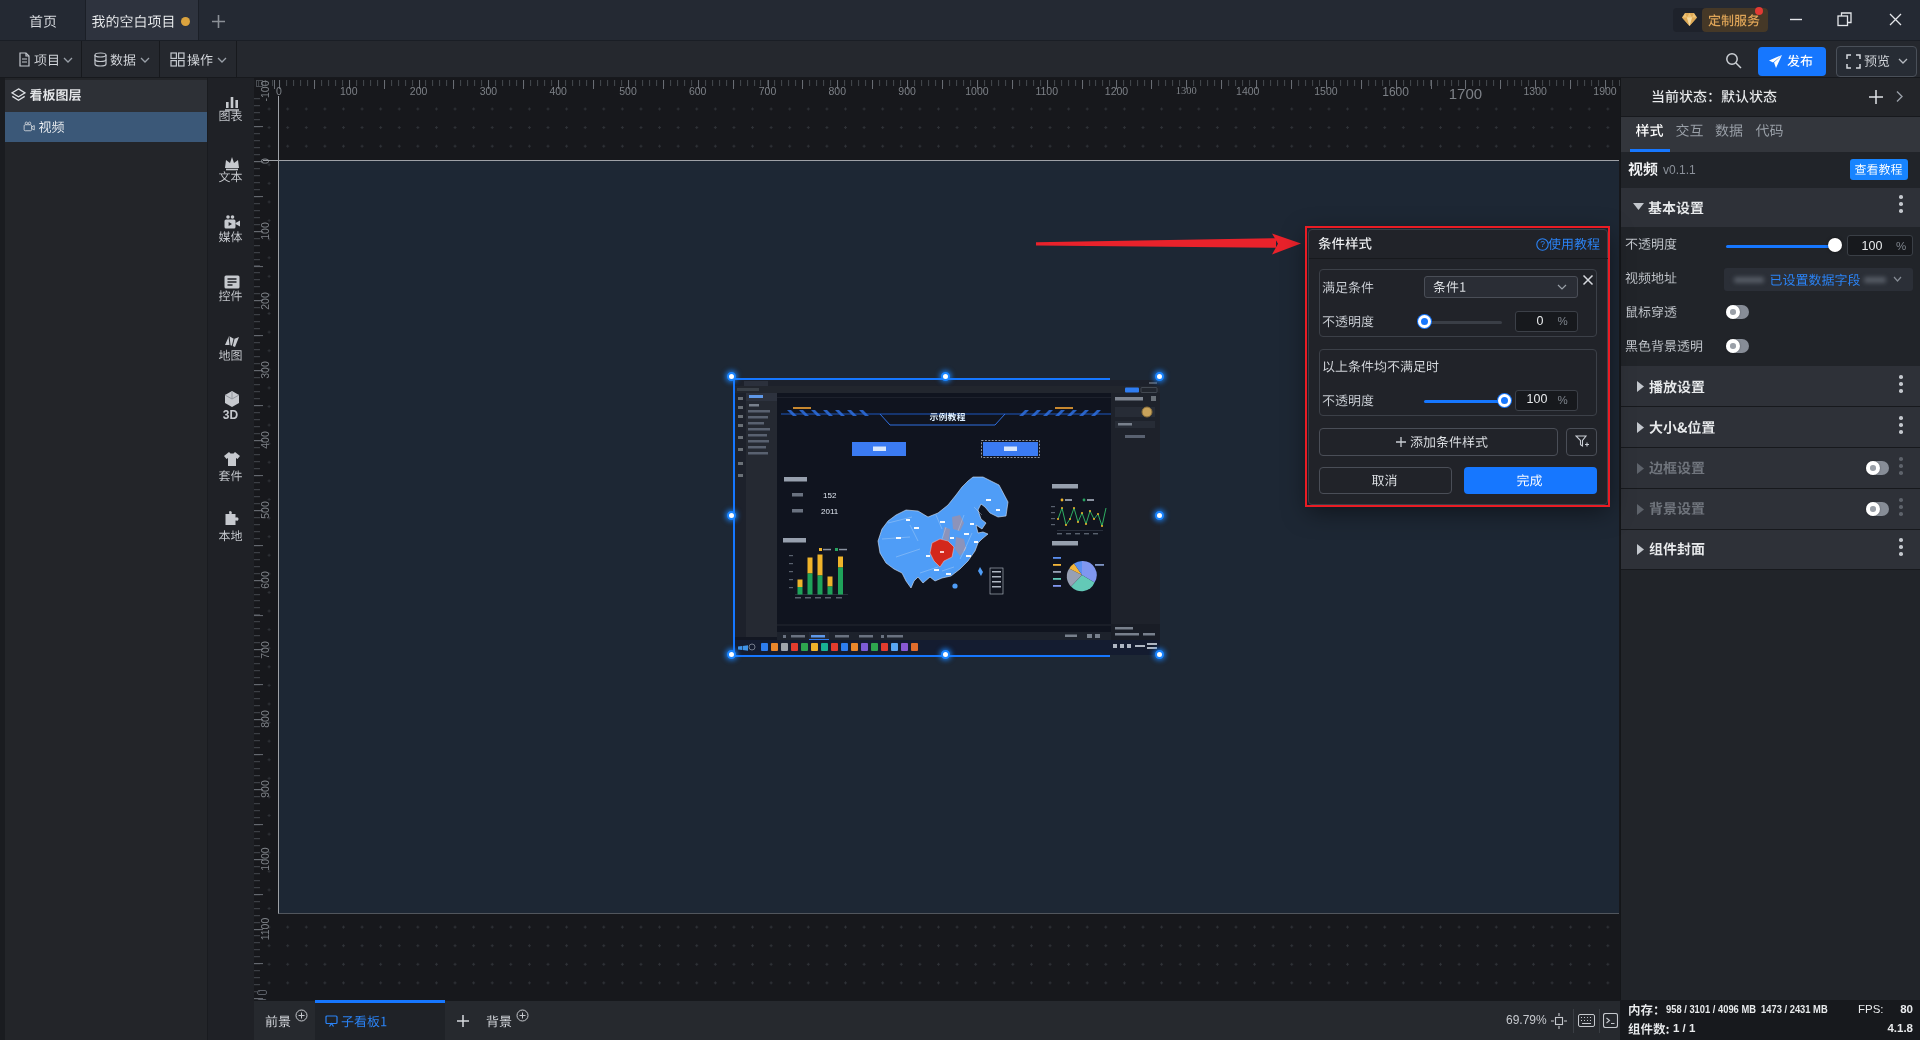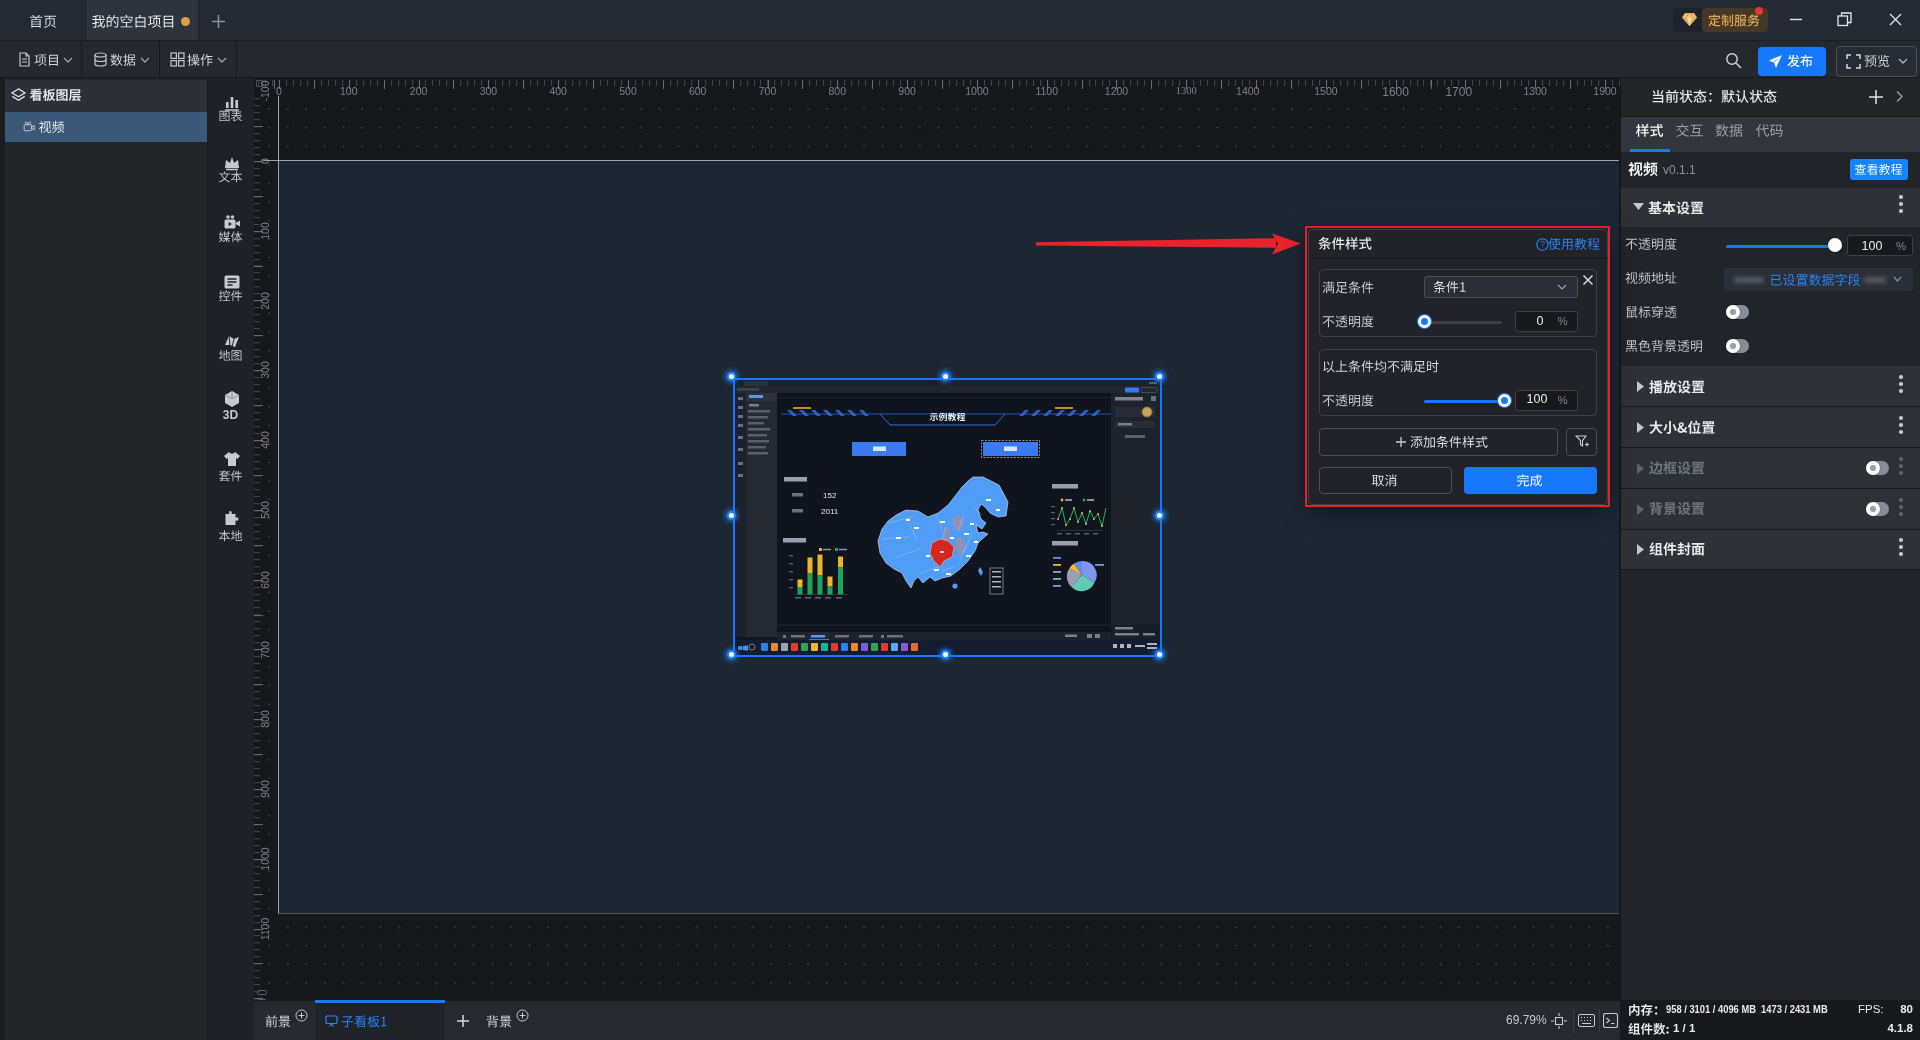--- a/index.html
+++ b/index.html
@@ -175,21 +175,21 @@
     <div style="position:absolute;left:493.5px;top:7px;width:40px;text-align:center;font-size:10.5px;color:#7d8187;font-family:'Liberation Sans',sans-serif">700</div>
     <div style="position:absolute;left:563.3px;top:7px;width:40px;text-align:center;font-size:10.5px;color:#7d8187;font-family:'Liberation Sans',sans-serif">800</div>
     <div style="position:absolute;left:633.1px;top:7px;width:40px;text-align:center;font-size:10.5px;color:#7d8187;font-family:'Liberation Sans',sans-serif">900</div>
     <div style="position:absolute;left:702.9px;top:7px;width:40px;text-align:center;font-size:10.5px;color:#7d8187;font-family:'Liberation Sans',sans-serif">1000</div>
     <div style="position:absolute;left:772.7px;top:7px;width:40px;text-align:center;font-size:10.5px;color:#7d8187;font-family:'Liberation Sans',sans-serif">1100</div>
     <div style="position:absolute;left:842.5px;top:7px;width:40px;text-align:center;font-size:10.5px;color:#7d8187;font-family:'Liberation Sans',sans-serif">1200</div>
     <div style="position:absolute;left:912.3px;top:7px;width:40px;text-align:center;font-size:10.5px;color:#7d8187;font-family:Liberation Serif, serif">1300</div>
     <div style="position:absolute;left:982.1px;top:7px;width:40px;font-size:10.5px;color:#7d8187;font-family:'Liberation Sans',sans-serif">1400</div>
     <div style="position:absolute;left:1051.9px;top:7px;width:40px;text-align:center;font-size:10.5px;color:#7d8187;font-family:'Liberation Sans',sans-serif">1500</div>
     <div style="position:absolute;left:1121.6px;top:7px;width:40px;text-align:center;font-size:12px;color:#7d8187;font-family:'Liberation Sans',sans-serif">1600</div>
-    <div style="position:absolute;left:1191.4px;top:7px;width:40px;text-align:left;font-size:12px;color:#7d8187;font-family:'Liberation Sans',sans-serif">1700</div>
+    <div style="position:absolute;left:1191.4px;top:7px;width:40px;text-align:center;font-size:15px;color:#7d8187;font-family:'Liberation Sans',sans-serif">1700</div>
     <div style="position:absolute;left:1261.2px;top:7px;width:40px;text-align:center;font-size:10.5px;color:#7d8187;font-family:'Liberation Sans',sans-serif">1300</div>
     <div style="position:absolute;left:1331.0px;top:7px;width:40px;text-align:center;font-size:10.5px;color:#7d8187;font-family:'Liberation Sans',sans-serif">1900</div>
   <div style="position:absolute;left:-9px;top:7.2px;width:40px;height:12px;text-align:center;font-size:10.5px;color:#7d8187;font-family:'Liberation Sans',sans-serif;transform:rotate(-90deg)">-100</div>
     <div style="position:absolute;left:-9px;top:77.0px;width:40px;height:12px;text-align:center;font-size:10.5px;color:#7d8187;font-family:'Liberation Sans',sans-serif;transform:rotate(-90deg)">0</div>
     <div style="position:absolute;left:-9px;top:146.8px;width:40px;height:12px;text-align:center;font-size:10.5px;color:#7d8187;font-family:'Liberation Sans',sans-serif;transform:rotate(-90deg)">100</div>
     <div style="position:absolute;left:-9px;top:216.6px;width:40px;height:12px;text-align:center;font-size:10.5px;color:#7d8187;font-family:'Liberation Sans',sans-serif;transform:rotate(-90deg)">200</div>
     <div style="position:absolute;left:-9px;top:286.4px;width:40px;height:12px;text-align:center;font-size:10.5px;color:#7d8187;font-family:'Liberation Sans',sans-serif;transform:rotate(-90deg)">300</div>
     <div style="position:absolute;left:-9px;top:356.2px;width:40px;height:12px;text-align:center;font-size:10.5px;color:#7d8187;font-family:'Liberation Sans',sans-serif;transform:rotate(-90deg)">400</div>
     <div style="position:absolute;left:-9px;top:426.0px;width:40px;height:12px;text-align:center;font-size:10.5px;color:#7d8187;font-family:'Liberation Sans',sans-serif;transform:rotate(-90deg)">500</div>
     <div style="position:absolute;left:-9px;top:495.7px;width:40px;height:12px;text-align:center;font-size:10.5px;color:#7d8187;font-family:'Liberation Sans',sans-serif;transform:rotate(-90deg)">600</div>
@@ -197,21 +197,21 @@
     <div style="position:absolute;left:-9px;top:635.3px;width:40px;height:12px;text-align:center;font-size:10.5px;color:#7d8187;font-family:'Liberation Sans',sans-serif;transform:rotate(-90deg)">800</div>
     <div style="position:absolute;left:-9px;top:705.1px;width:40px;height:12px;text-align:center;font-size:10.5px;color:#7d8187;font-family:'Liberation Sans',sans-serif;transform:rotate(-90deg)">900</div>
     <div style="position:absolute;left:-9px;top:774.9px;width:40px;height:12px;text-align:center;font-size:10.5px;color:#7d8187;font-family:'Liberation Sans',sans-serif;transform:rotate(-90deg)">1000</div>
     <div style="position:absolute;left:-9px;top:844.7px;width:40px;height:12px;text-align:center;font-size:10.5px;color:#7d8187;font-family:'Liberation Sans',sans-serif;transform:rotate(-90deg)">1100</div>
   <div class="abs" style="left:24px;top:18px;width:1px;height:65px;background:#9fa2a7"></div>
   <div class="abs" style="left:9px;top:82px;width:16px;height:1px;background:#9fa2a7"></div>
 
   <div class="abs" style="left:24px;top:82px;width:1341px;height:754px;background:#1d2734;border-top:1px solid #9fa2a7;border-left:1px solid #9fa2a7;border-bottom:1px solid #51565d"></div>
 </div>
 
-<div class="abs" style="left:733px;top:378px;width:429px;height:279px;border:2px solid #1677ff">
+<div class="abs" style="left:733px;top:378px;width:377px;height:279px;border:2px solid #1677ff">
   <svg width="425" height="275" viewBox="0 0 425 275" preserveAspectRatio="none">
   <rect width="425" height="275" fill="#131722"></rect>
 
   <rect y="0" width="425" height="6" fill="#1d212b"></rect>
   <rect x="9" y="1" width="24" height="5" fill="#2b303c"></rect>
   <rect x="414" y="2" width="8" height="2" fill="#555b66"></rect>
 
   <rect y="6" width="425" height="7" fill="#22262e"></rect>
   <rect x="2" y="8" width="22" height="3" fill="#3a4048"></rect>
   <rect x="390" y="7.5" width="14" height="5" rx="1" fill="#2f7df2"></rect>

